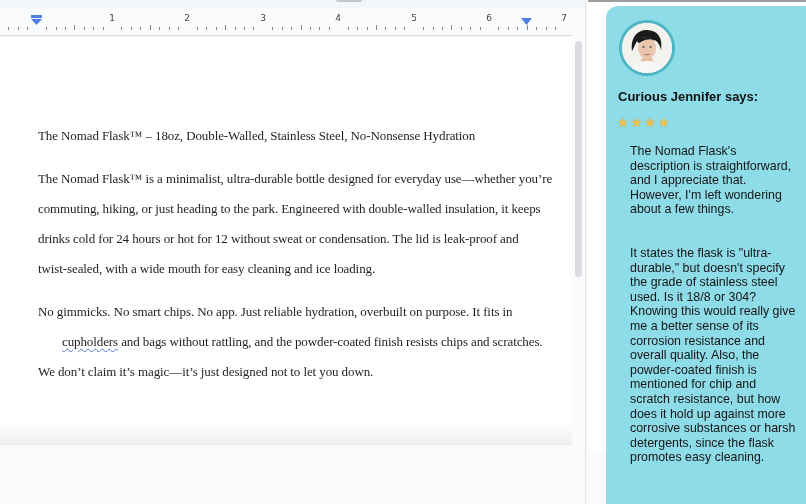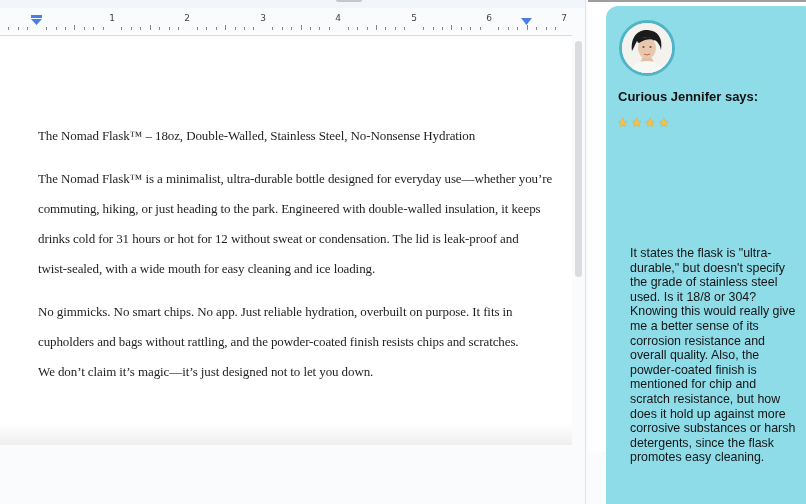--- a/index.html
+++ b/index.html
@@ -14,21 +14,21 @@
     .tick { position: absolute; bottom: 5px; width: 1px; background: #80868b; }
     .tick.small { height: 3px; }
     .tick.mid { height: 5px; }
     .ruler-num { position: absolute; top: 5px; font-size: 9px; color: #444; font-family: "DejaVu Sans", sans-serif; transform: translateX(-50%); }
     .indent-marker { position: absolute; }
 
     #page { position: absolute; left: 0; top: 37px; width: 572px; height: 408px; background: #ffffff; overflow: hidden; }
     #page-fade { position: absolute; left: 0; bottom: 0; width: 572px; height: 22px; background: linear-gradient(to bottom, rgba(255,255,255,0), #eeeeee); }
 
     .doc-text { position: absolute; left: 38px; font-family: "Liberation Serif", "DejaVu Serif", serif; font-size: 13px; color: #1f1f1f; white-space: nowrap; letter-spacing: -0.1px; }
-    .squiggle { text-decoration-style: wavy; text-decoration-color: #4b7bd4; text-decoration-thickness: 1px; text-underline-offset: 2px; }
+    .squiggle { text-decoration: underline; text-decoration-style: wavy; text-decoration-color: #4b7bd4; text-decoration-thickness: 1px; text-underline-offset: 2px; margin-left: 24px; }
 
     #scrollbar { position: absolute; left: 573px; top: 37px; width: 12px; height: 467px; background: #f9fbfd; }
     #scroll-thumb { position: absolute; left: 2px; top: 4px; width: 7px; height: 236px; background: #dadce0; border-radius: 4px; }
 
     #divider { position: absolute; left: 585px; top: 0; width: 1px; height: 504px; background: #e3e3e3; }
 
     
     #side-panel { position: absolute; left: 588px; top: 0; width: 220px; height: 452px; background: #ffffff; }
     #side-top-line { position: absolute; left: 0; top: 0; width: 220px; height: 2px; background: #9e9e9e; }
     #review-card { position: absolute; left: 18px; top: 6px; width: 210px; height: 510px; background: #8fdce9; border-radius: 12px; }
@@ -116,21 +116,21 @@
     <svg class="indent-marker" style="left:521px; top:10px" width="11" height="7">
       <polygon points="0,0 11,0 5.5,7" fill="#4a7ee0"></polygon>
     </svg>
   </div>
 
   <div id="page">
     <div class="doc-text" style="top:91px">The Nomad Flask™ – 18oz, Double-Walled, Stainless Steel, No-Nonsense Hydration</div>
 
     <div class="doc-text" style="top:134px">The Nomad Flask™ is a minimalist, ultra-durable bottle designed for everyday use—whether you’re</div>
     <div class="doc-text" style="top:164px">commuting, hiking, or just heading to the park. Engineered with double-walled insulation, it keeps</div>
-    <div class="doc-text" style="top:194px">drinks cold for 31 hours or hot for 12 without sweat or condensation. The lid is leak-proof and</div>
+    <div class="doc-text" style="top:194px">drinks cold for 24 hours or hot for 12 without sweat or condensation. The lid is leak-proof and</div>
     <div class="doc-text" style="top:267px">No gimmicks. No smart chips. No app. Just reliable hydration, overbuilt on purpose. It fits in</div>
 
     <div class="doc-text" style="top:224px">twist-sealed, with a wide mouth for easy cleaning and ice loading.</div>
     <div class="doc-text" style="top:297px">
       <span class="squiggle">cupholders</span><span> and bags without rattling, and the powder-coated finish resists chips and scratches.</span>
     </div>
 
     <div class="doc-text" style="top:327px">We don’t claim it’s magic—it’s just designed not to let you down.</div>
 
     <div id="page-fade"></div>
@@ -159,15 +159,16 @@
         <path d="M8 50 C10 41 17 38 25 38 C33 38 40 41 42 50 Z" fill="#f7f7f5"></path>
       </svg>
     </div>
     <div id="reviewer-name">Curious Jennifer says:</div>
     <div id="stars">
       <span class="star">★</span>
       <span class="star">★</span>
       <span class="star">★</span>
       <span class="star">★</span>
     </div>
+    <p class="review-para" style="top:138px">The Nomad Flask's description is straightforward, and I appreciate that. However, I'm left wondering about a few things.</p>
     <p class="review-para" style="top:240px">It states the flask is "ultra-durable," but doesn't specify the grade of stainless steel used. Is it 18/8 or 304? Knowing this would really give me a better sense of its corrosion resistance and overall quality. Also, the powder-coated finish is mentioned for chip and scratch resistance, but how does it hold up against more corrosive substances or harsh detergents, since the flask promotes easy cleaning.</p>
   </div>
 </div>
 
 </body></html>

